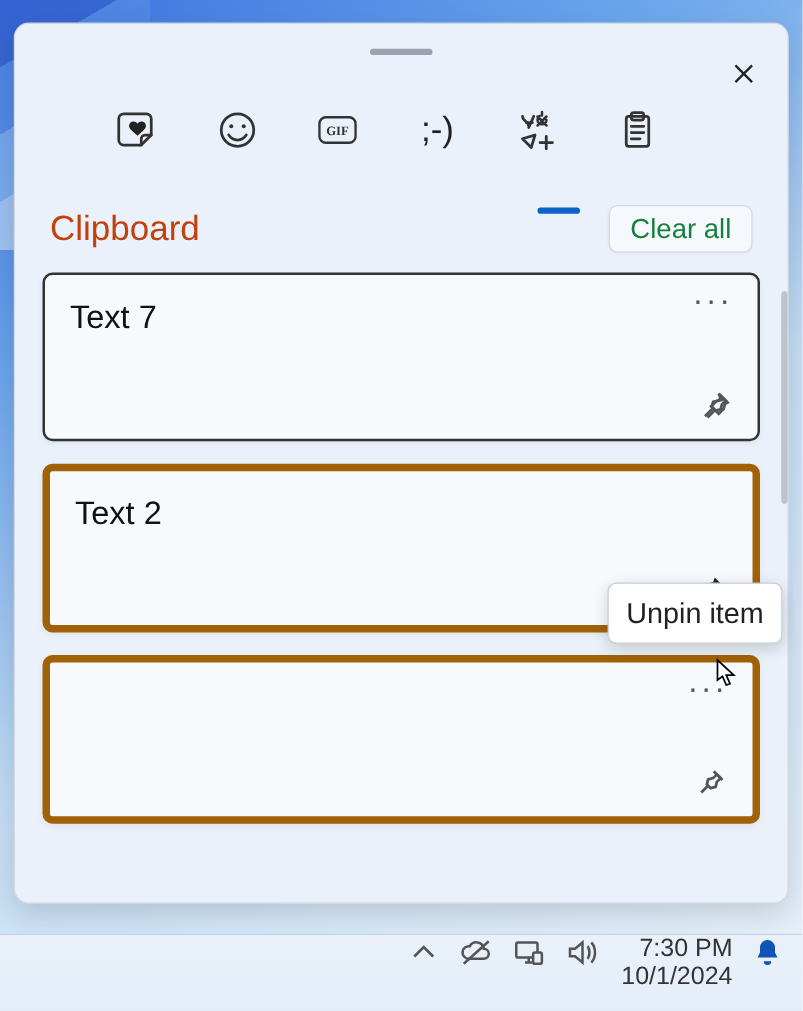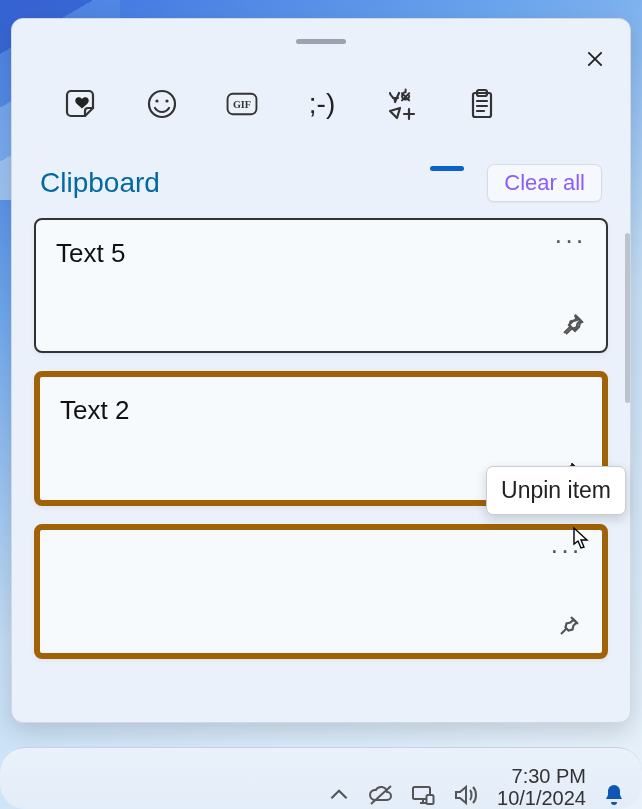--- a/index.html
+++ b/index.html
@@ -31,34 +31,34 @@
     }
     .close-btn {
       position: absolute; right: 20px; top: 25px;
       width: 30px; height: 30px;
       display:flex; align-items:center; justify-content:center;
       cursor:pointer; color:#222;
     }
     .close-btn svg { width:20px; height:20px; stroke:#222; stroke-width:2.2; }
     .tabs {
       display:flex; gap: 36px;
-      padding: 38px 48px 10px 48px;
+      padding: 38px 48px 10px 76px;
       align-items:center;
     }
     .tab { width:44px; height:44px; display:flex; align-items:center; justify-content:center; border-radius:6px; cursor:pointer; }
     .tab svg { width:34px; height:34px; stroke:#333; stroke-width:2.2; fill:none; stroke-linecap:round; stroke-linejoin:round; }
     .tab.text { font-size:28px; color:#222; font-weight:500; }
     .tab-underline { position:absolute; height:4.5px; width:34px; background:#0a63c9; border-radius:3px; left: 418px; top: 147px;}
     .header-row {
       display:flex; align-items:center; justify-content:space-between;
       padding: 28px 28px 10px 28px;
     }
-    .header-title { font-size:28px; color:#0369a1; }
+    .header-title { font-size:28px; color:#c2410c; }
     .clear-btn {
-      font-size:22px; color:#8b5cf6;
+      font-size:22px; color:#15803d;
       background:#f5f8fc; border:1px solid #d6dce4;
       border-radius:7px; padding:5px 16px;
       cursor:pointer;
       box-shadow:0 1px 2px rgba(0,0,0,.05);
     }
     .items { padding: 6px 22px 10px 22px; display:flex; flex-direction:column; gap:18px;}
     .card {
       background:#f7fafd;
       border:6px solid #a16207;
       border-radius:8px;
@@ -92,22 +92,22 @@
       margin-left:44px;
     }
     .scroll-thumb { position:absolute; right:0; top:214px; width:5px; height:170px; background:#bcc3cc; border-radius:3px;}
     .cursor { position:absolute; left:572px; top:526px; z-index:20; pointer-events:none; }
     .cursor svg { width:20px; height:24px; }
     
     .taskbar {
       position:absolute; left:0; bottom:0; width:642px; height:62px;
       background:linear-gradient(#eaf1fa,#e3edf9);
       border-top:1px solid #c9d3e0;
-      display:flex; align-items:flex-end; justify-content:flex-end;
-      padding-right:14px; gap:14px;border-radius:25px;
+      display:flex; align-items:flex-start; justify-content:flex-end;
+      padding-right:14px; gap:14px;
     }
     .tray-icon { width:28px; height:28px; display:flex; align-items:center; justify-content:center; color:#555; cursor:pointer;}
     .tray-icon svg { width:26px; height:26px; stroke:#555; fill:none; stroke-width:2; }
     .datetime { text-align:right; color:#333; font-size:20px; line-height:22px; margin-left:4px; cursor:pointer;}
     .bell svg { fill:#1054b6; stroke:none; width:24px; height:24px;}
   </style>
 </head>
 <body>
 
 <div class="desktop-stripes"></div>
@@ -162,21 +162,21 @@
   <div class="tab-underline"></div>
 
   <div class="header-row">
     <div class="header-title">Clipboard</div>
     <button class="clear-btn">Clear all</button>
   </div>
 
   <div class="items">
 
     <div class="card focused">
-      <div class="card-text">Text 5</div>
+      <div class="card-text">Text 7</div>
       <div class="card-more">···</div>
       <div class="card-pin pin-outline">
         <svg viewBox="0 0 24 24">
             <path d="M14 3l7 7-2 1-1 4-4 4-3-3-6 6 6-6-3-3 4-4 4-1z" transform="rotate(0 12 12)"></path>
             <path d="M9 15l-6 6"></path>
             <path d="M14 3l7 7"></path>
             <path d="M16.5 5.5l-3 3-4 1-1 4 3 3 4-1 1-4 3-3z" fill="none"></path>
           </svg>
       </div>
     </div>

